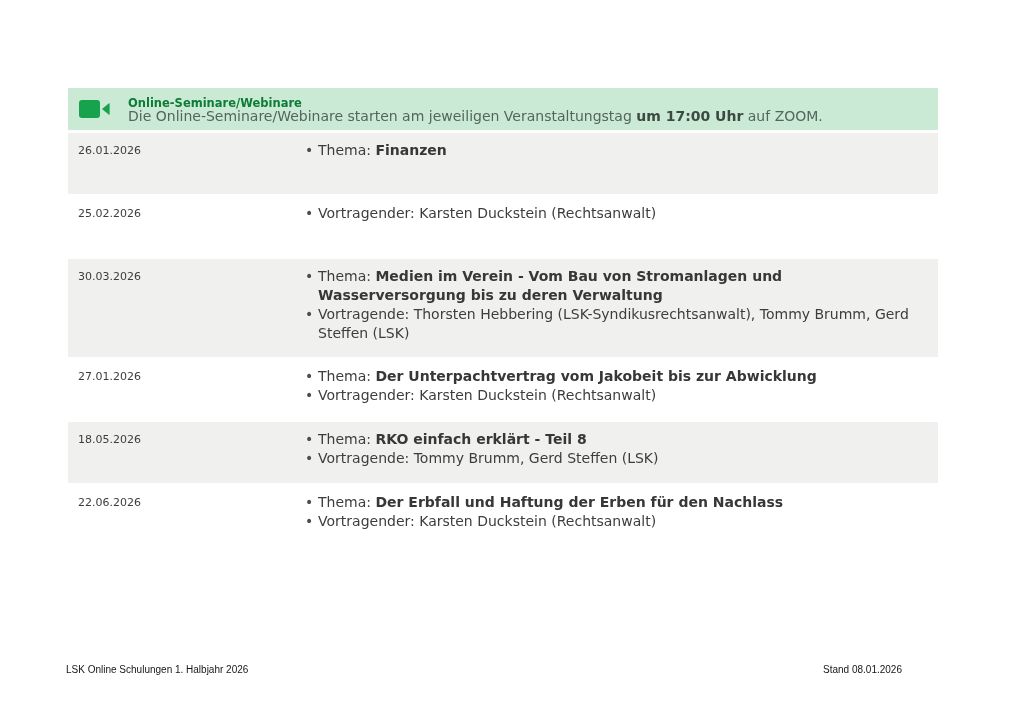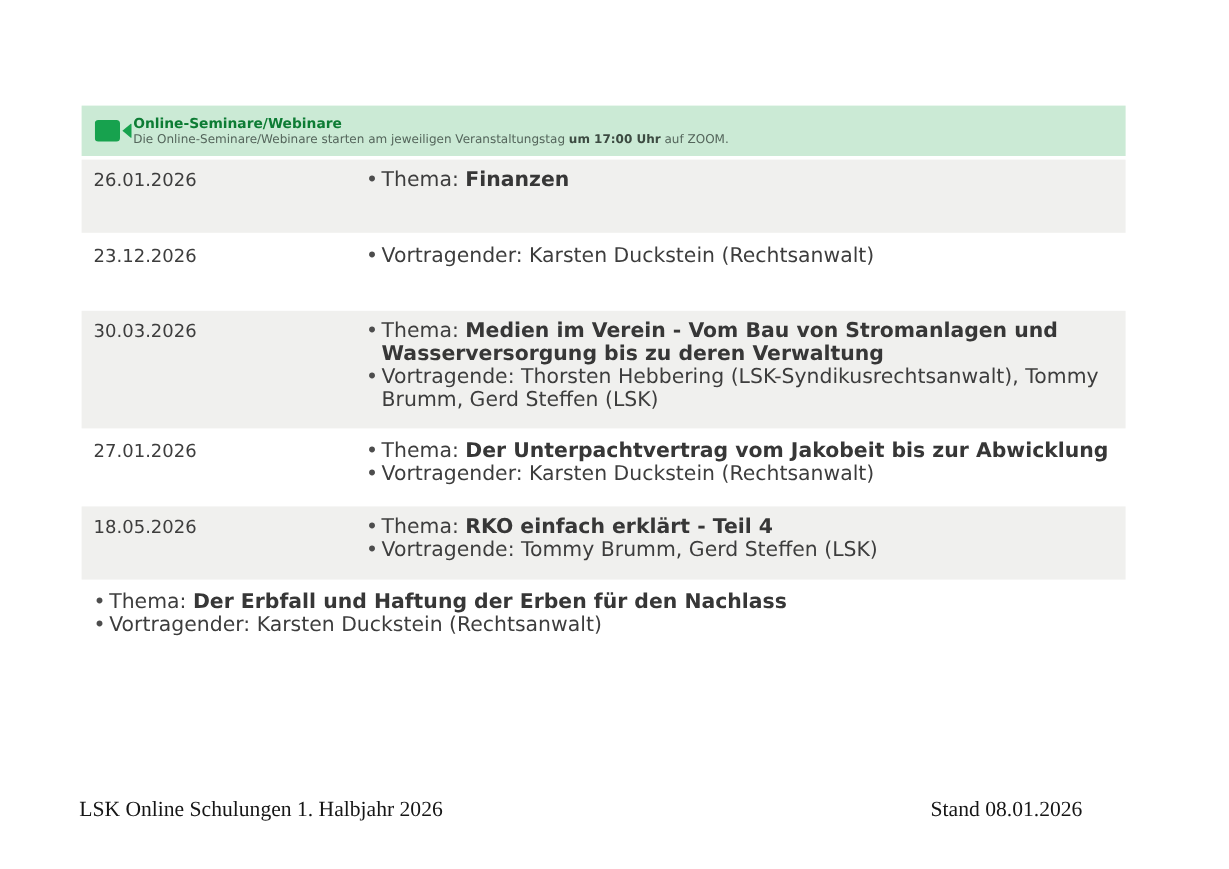--- a/index.html
+++ b/index.html
@@ -25,77 +25,77 @@
     align-items: center;
     margin-bottom: 3px;
   }
   .banner .cam {
     margin-left: 11px;
     flex: 0 0 auto;
     width: 31px; height: 20px;
     display: block;
   }
   .banner .cam svg { display: block; }
-  .banner-text { margin-left: 1px; }
+  .banner-text { margin-left: 18px; }
   .banner-title {
     font-size: 11.5px;
     font-weight: bold;
     color: #0d7c34;
     line-height: 14px;
   }
   .banner-sub {
-    font-size: 10px;
+    font-size: 14px;
     color: #54655b;
     line-height: 13px;
     text-align: center;
   }
   .banner-sub .sub-bold { font-weight: bold; color: #3c4a41; }
 
   
   .row {
     display: flex;
     box-sizing: border-box;
     min-height: 61px;
     padding: 8px 12px 14px 10px;
     margin-bottom: 2px;
     background: #ffffff;
   }
   .row.shaded { background: #f0f0ee; }
   .date {
     flex: 0 0 227px;
-    font-size: 15px;
+    font-size: 11px;
     color: #3d3d3d;
     line-height: 19px;
   }
   .content {
     flex: 1 1 auto;
     max-width: 620px;
-    font-size: 17px;
+    font-size: 14px;
     color: #3d3d3d;
   }
   .item {
     line-height: 19px;
     padding-left: 13px;
   }
   .item .bullet {
     display: inline-block;
     width: 13px;
     margin-left: -13px;
     color: #4d4d4d;
   }
   .item .value.bold { font-weight: bold; color: #373737; }
 
   
   .footer {
     position: absolute;
     left: 66px; right: 122px; top: 664px;
     display: flex;
     justify-content: space-between;
-    font-family: Liberation Serif, serif;
-    font-size: 18px;
+    font-family: Liberation Sans, sans-serif;
+    font-size: 10px;
     color: #161616;
   }
 </style>
 </head>
 <body>
 
 <div class="page">
 
   <div class="doc">
 
@@ -115,21 +115,21 @@
     <div>
   <div class="row shaded">
     <div class="date">26.01.2026</div>
     <div class="content">
   <div class="item"><span class="bullet">•</span><span class="label">Thema:</span> <span class="value bold">Finanzen</span></div>
 
 </div>
   </div>
 
   <div class="row">
-    <div class="date">23.12.2026</div>
+    <div class="date">25.02.2026</div>
     <div class="content">
 
   <div class="item"><span class="bullet">•</span><span class="label">Vortragender:</span> <span class="value">Karsten Duckstein (Rechtsanwalt)</span></div>
 </div>
   </div>
 
   <div class="row shaded">
     <div class="date">30.03.2026</div>
     <div class="content">
   <div class="item"><span class="bullet">•</span><span class="label">Thema:</span> <span class="value bold">Medien im Verein - Vom Bau von Stromanlagen und Wasserversorgung bis zu deren Verwaltung</span></div>
@@ -143,27 +143,28 @@
     <div class="content">
   <div class="item"><span class="bullet">•</span><span class="label">Thema:</span> <span class="value bold">Der Unterpachtvertrag vom Jakobeit bis zur Abwicklung</span></div>
 
   <div class="item"><span class="bullet">•</span><span class="label">Vortragender:</span> <span class="value">Karsten Duckstein (Rechtsanwalt)</span></div>
 </div>
   </div>
 
   <div class="row shaded">
     <div class="date">18.05.2026</div>
     <div class="content">
-  <div class="item"><span class="bullet">•</span><span class="label">Thema:</span> <span class="value bold">RKO einfach erklärt - Teil 4</span></div>
+  <div class="item"><span class="bullet">•</span><span class="label">Thema:</span> <span class="value bold">RKO einfach erklärt - Teil 8</span></div>
 
   <div class="item"><span class="bullet">•</span><span class="label">Vortragende:</span> <span class="value">Tommy Brumm, Gerd Steffen (LSK)</span></div>
 </div>
   </div>
 
   <div class="row">
+    <div class="date">22.06.2026</div>
     <div class="content">
   <div class="item"><span class="bullet">•</span><span class="label">Thema:</span> <span class="value bold">Der Erbfall und Haftung der Erben für den Nachlass</span></div>
 
   <div class="item"><span class="bullet">•</span><span class="label">Vortragender:</span> <span class="value">Karsten Duckstein (Rechtsanwalt)</span></div>
 </div>
   </div>
 </div>
 
   </div>
 

